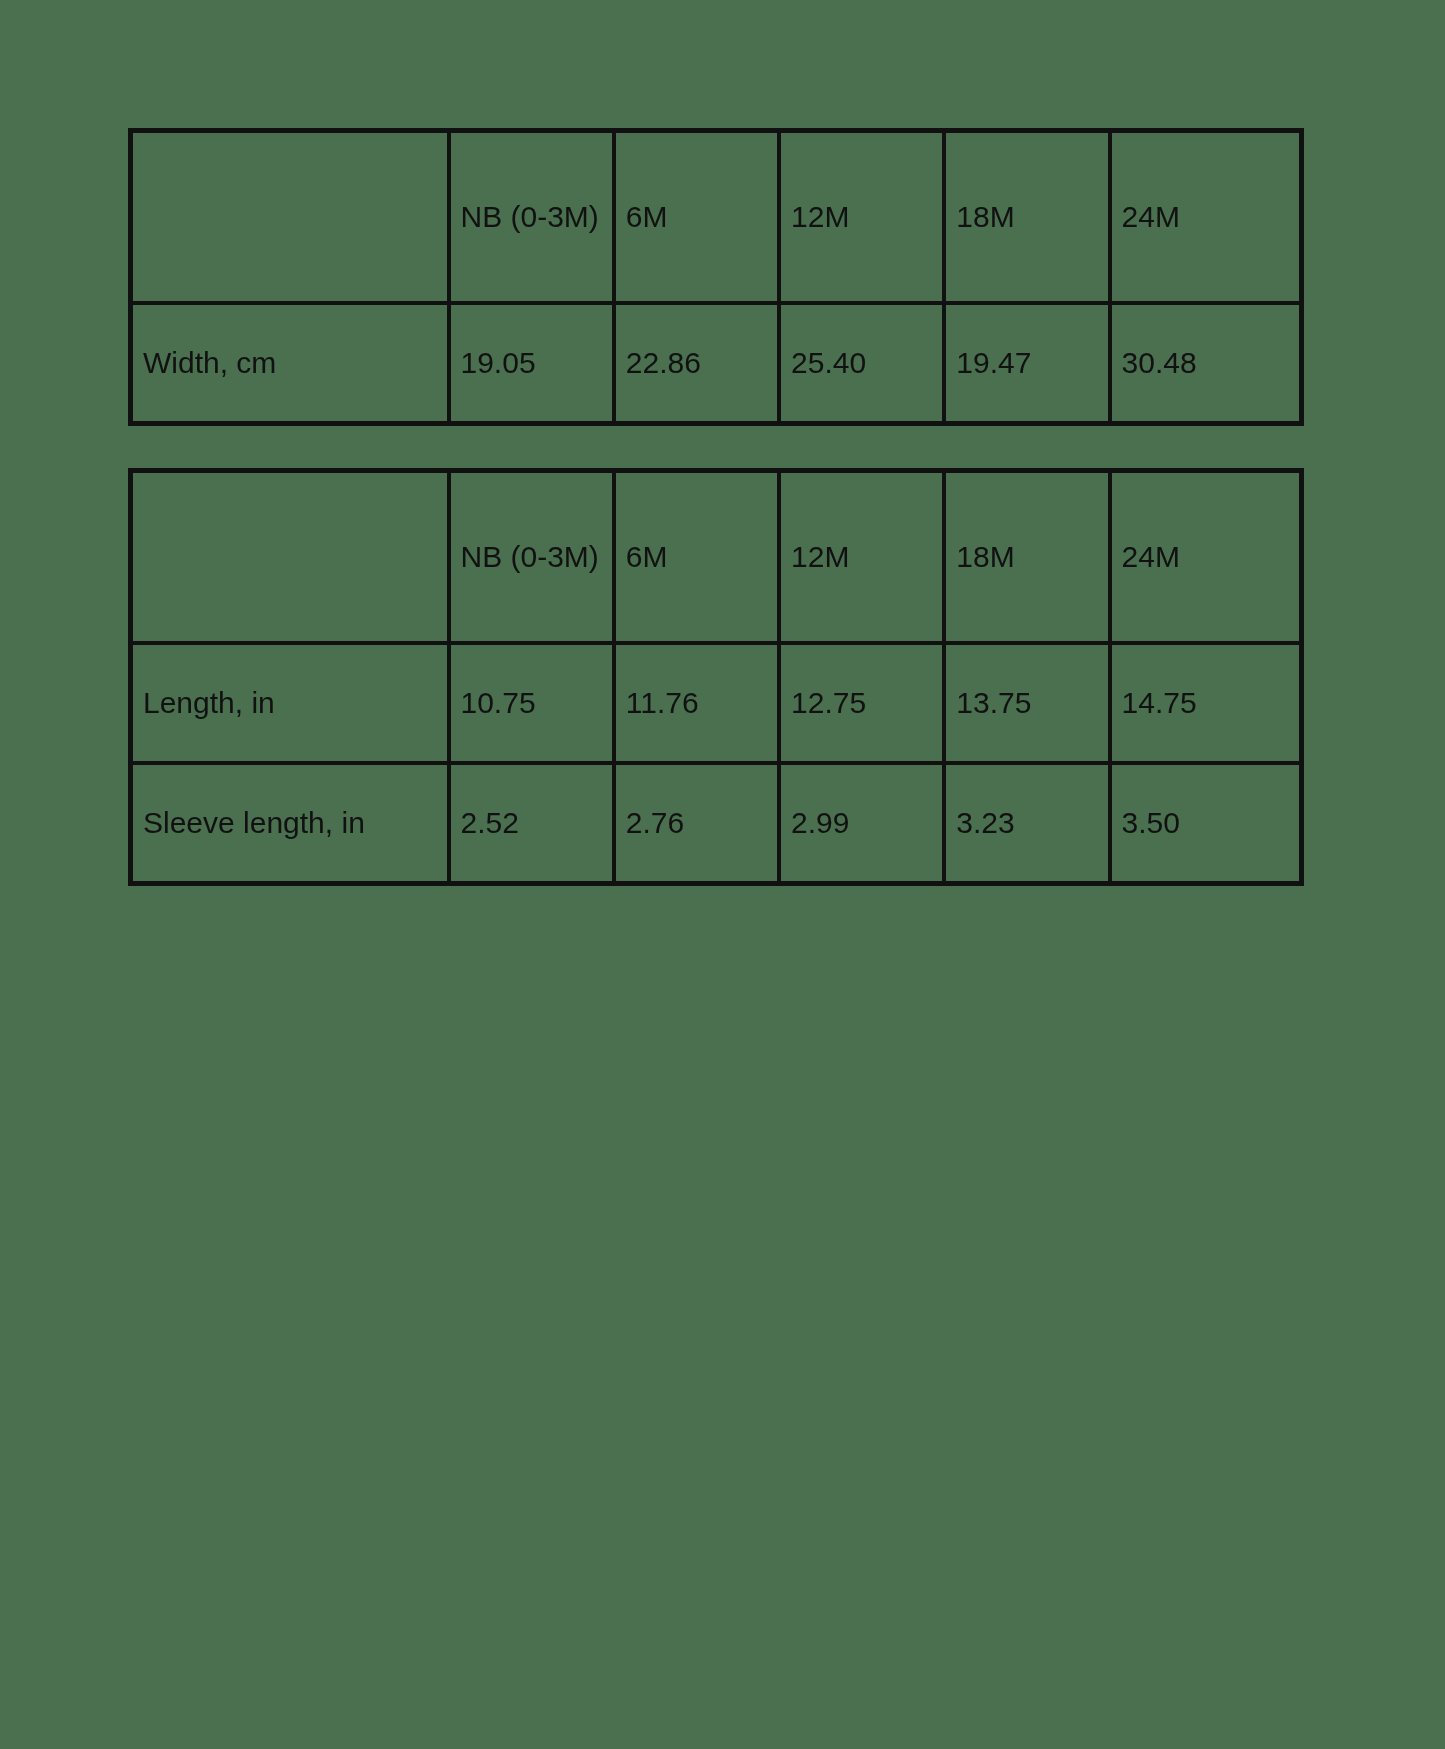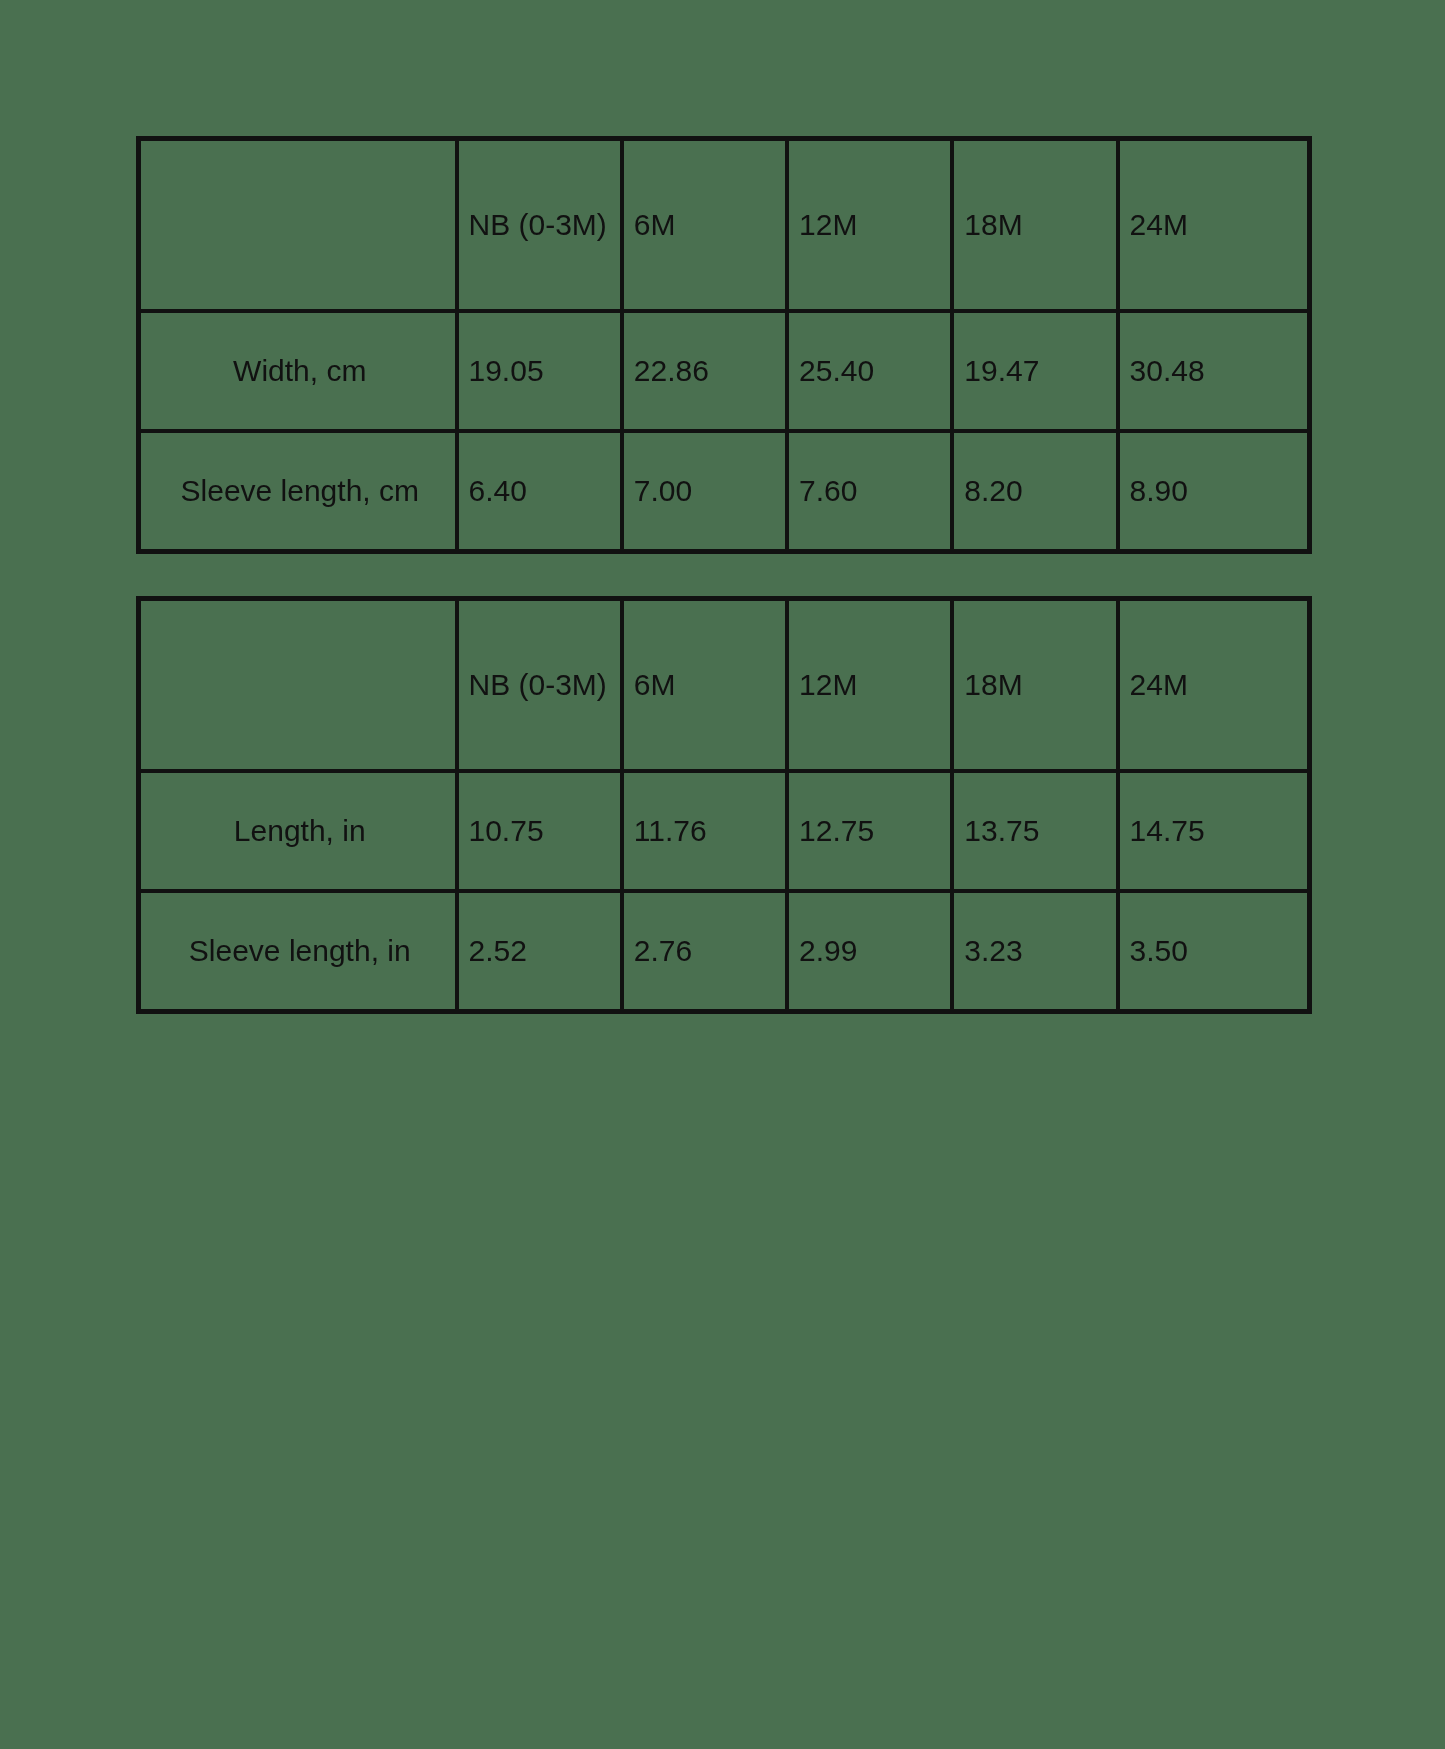--- a/index.html
+++ b/index.html
@@ -21,21 +21,21 @@
     box-sizing: border-box;
     padding: 128px 0 0 128px;
   }
 
   .size-table {
     width: 1176px;
     border-collapse: separate;
     border-spacing: 0;
     table-layout: fixed;
     border: 3px solid #111111;
-    margin: 8px;
+    margin: 0;
   }
 
   .size-table + .size-table {
     margin-top: 42px;
   }
 
   .size-table col.label-col { width: 292px; }
   .size-table col.size-col  { width: 152px; }
   .size-table col.size-col-wide { width: 176px; }
 
@@ -59,21 +59,20 @@
     height: 172px;
     vertical-align: middle;
   }
 
   .size-table thead th.corner-cell {
     
   }
 
   .size-table tbody td.row-label {
     padding-right: 6px;
-    text-align: center;
   }
 </style>
 </head>
 <body>
 
 <div class="page">
 
   <table class="size-table">
     <colgroup>
       <col class="label-col">
@@ -94,28 +93,20 @@
       </tr>
     </thead>
     <tbody>
       <tr>
         <td class="row-label">Width, cm</td>
         <td>19.05</td>
         <td>22.86</td>
         <td>25.40</td>
         <td>19.47</td>
         <td>30.48</td>
-      </tr>
-      <tr>
-        <td class="row-label">Sleeve length, cm</td>
-        <td>6.40</td>
-        <td>7.00</td>
-        <td>7.60</td>
-        <td>8.20</td>
-        <td>8.90</td>
       </tr>
     </tbody>
   </table>
 
   <table class="size-table">
     <colgroup>
       <col class="label-col">
       <col class="size-col">
       <col class="size-col">
       <col class="size-col">

